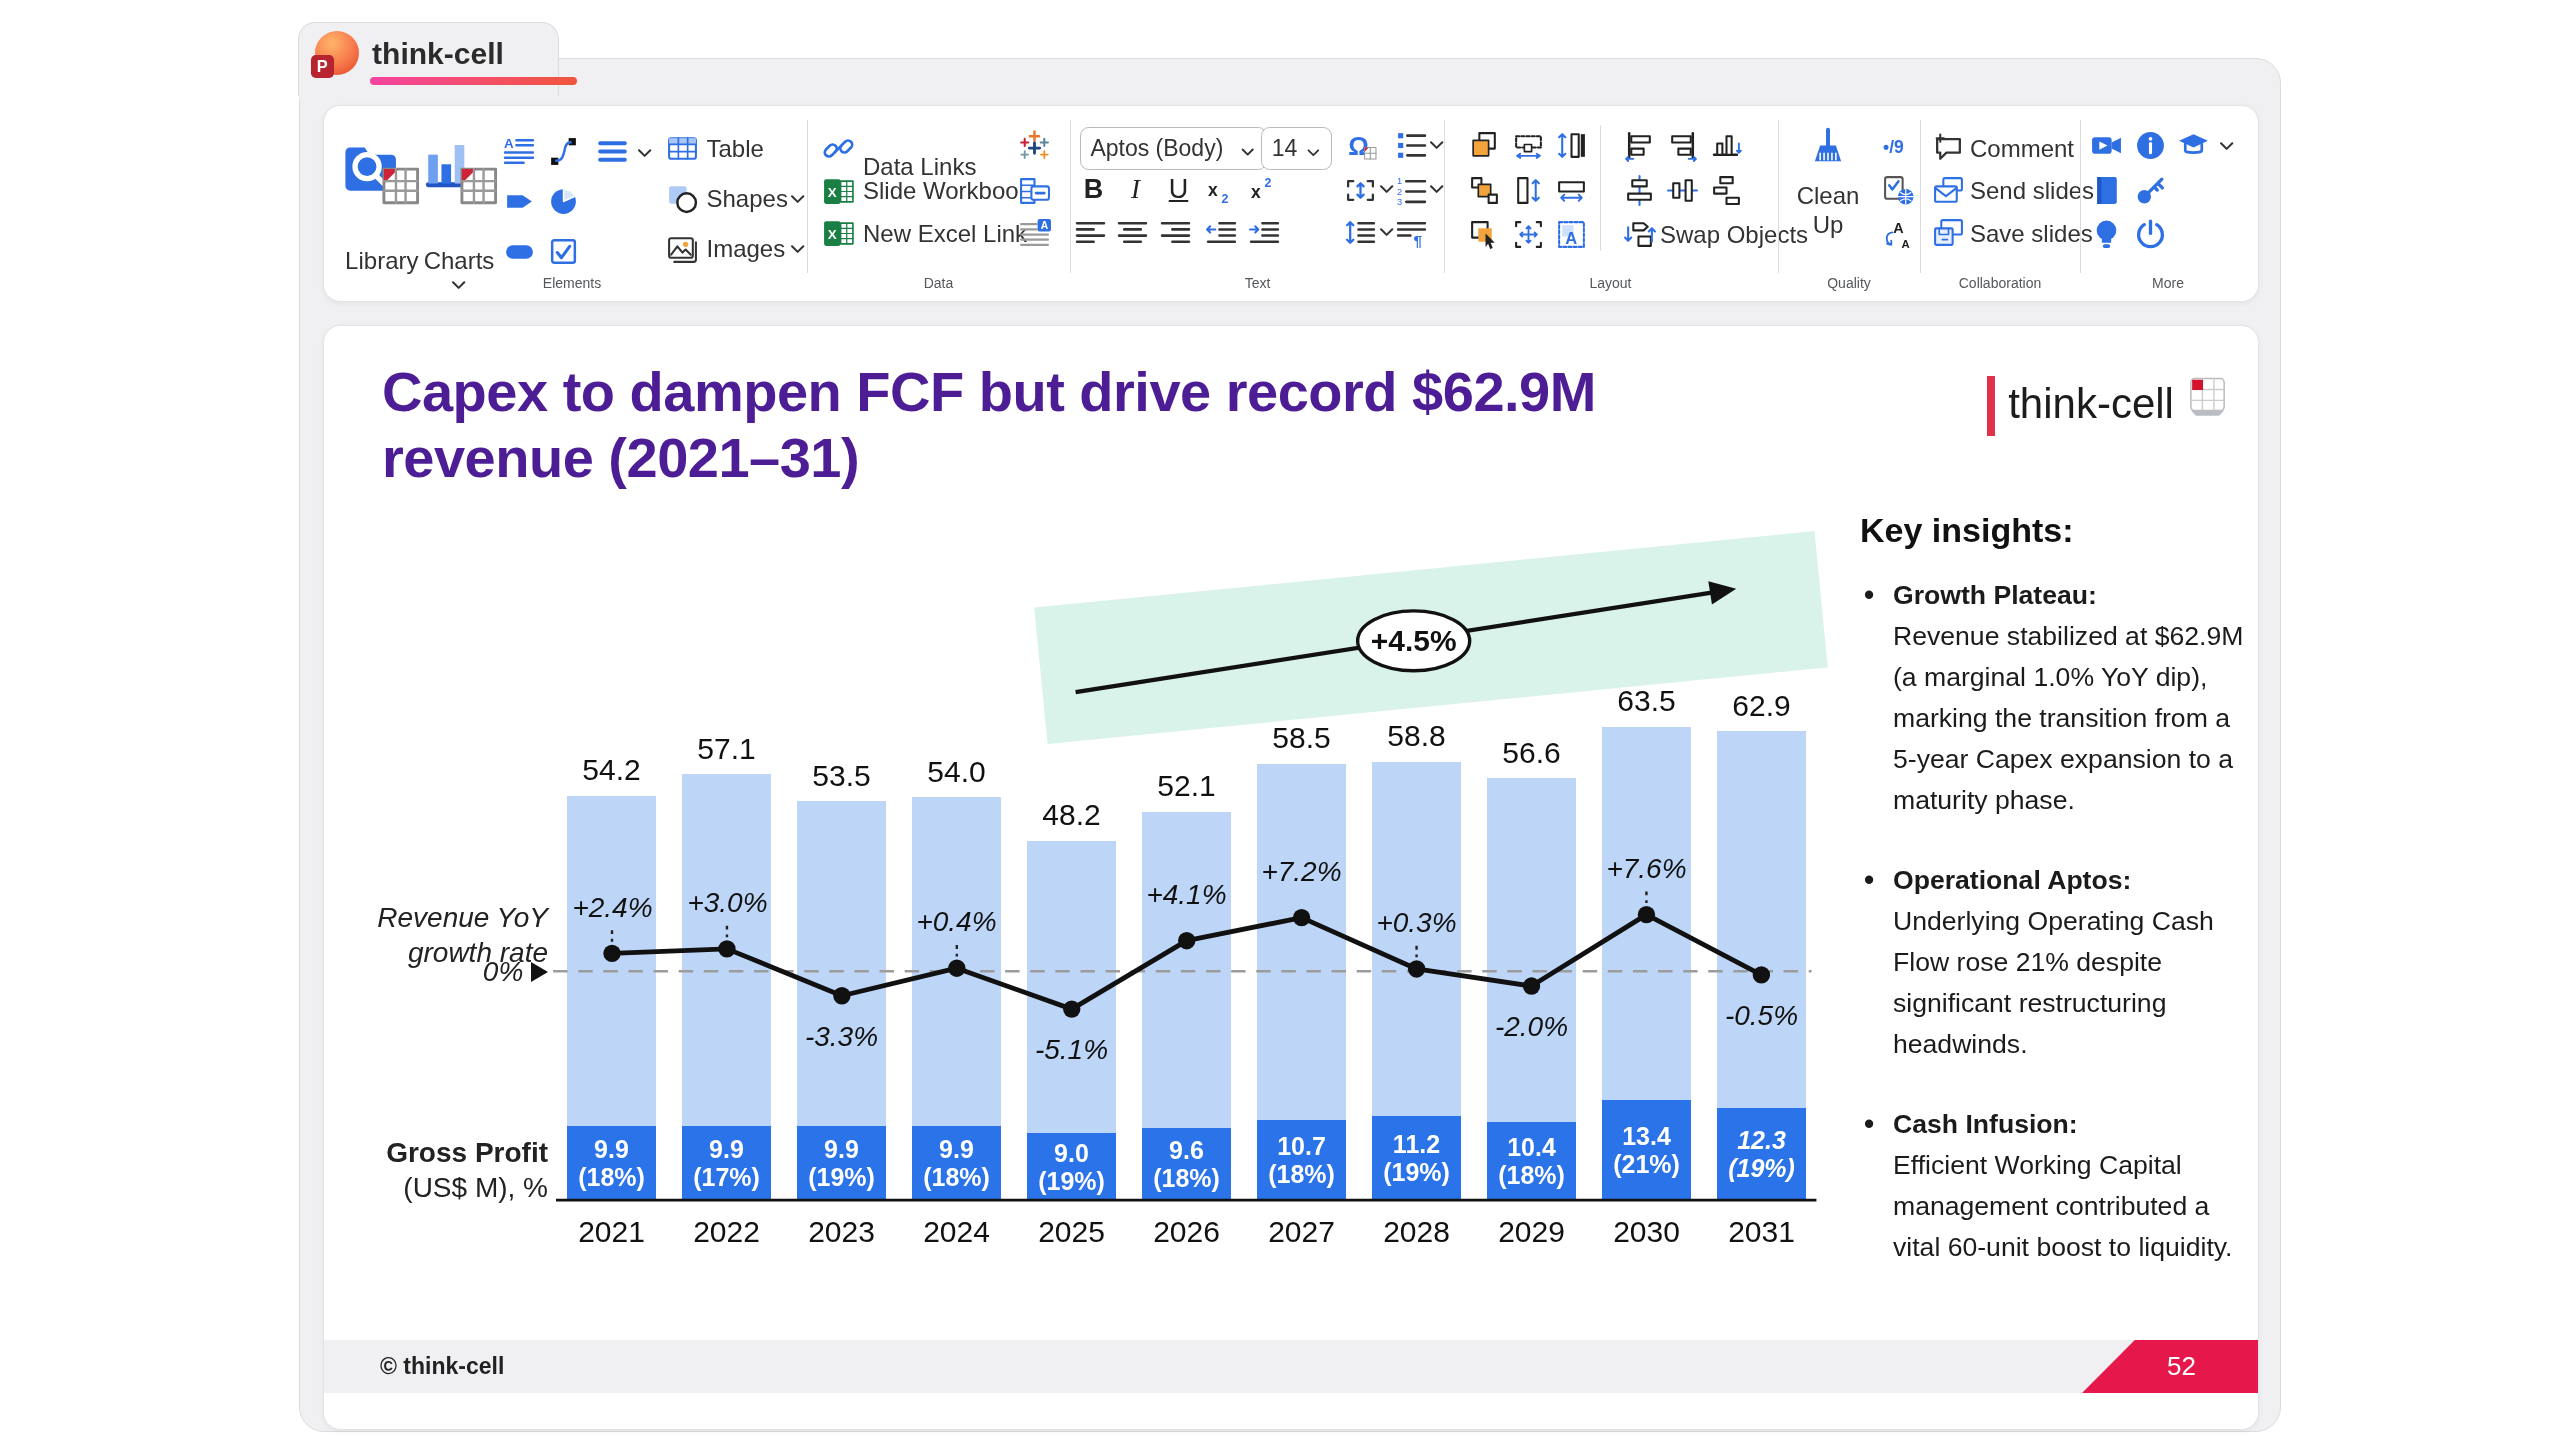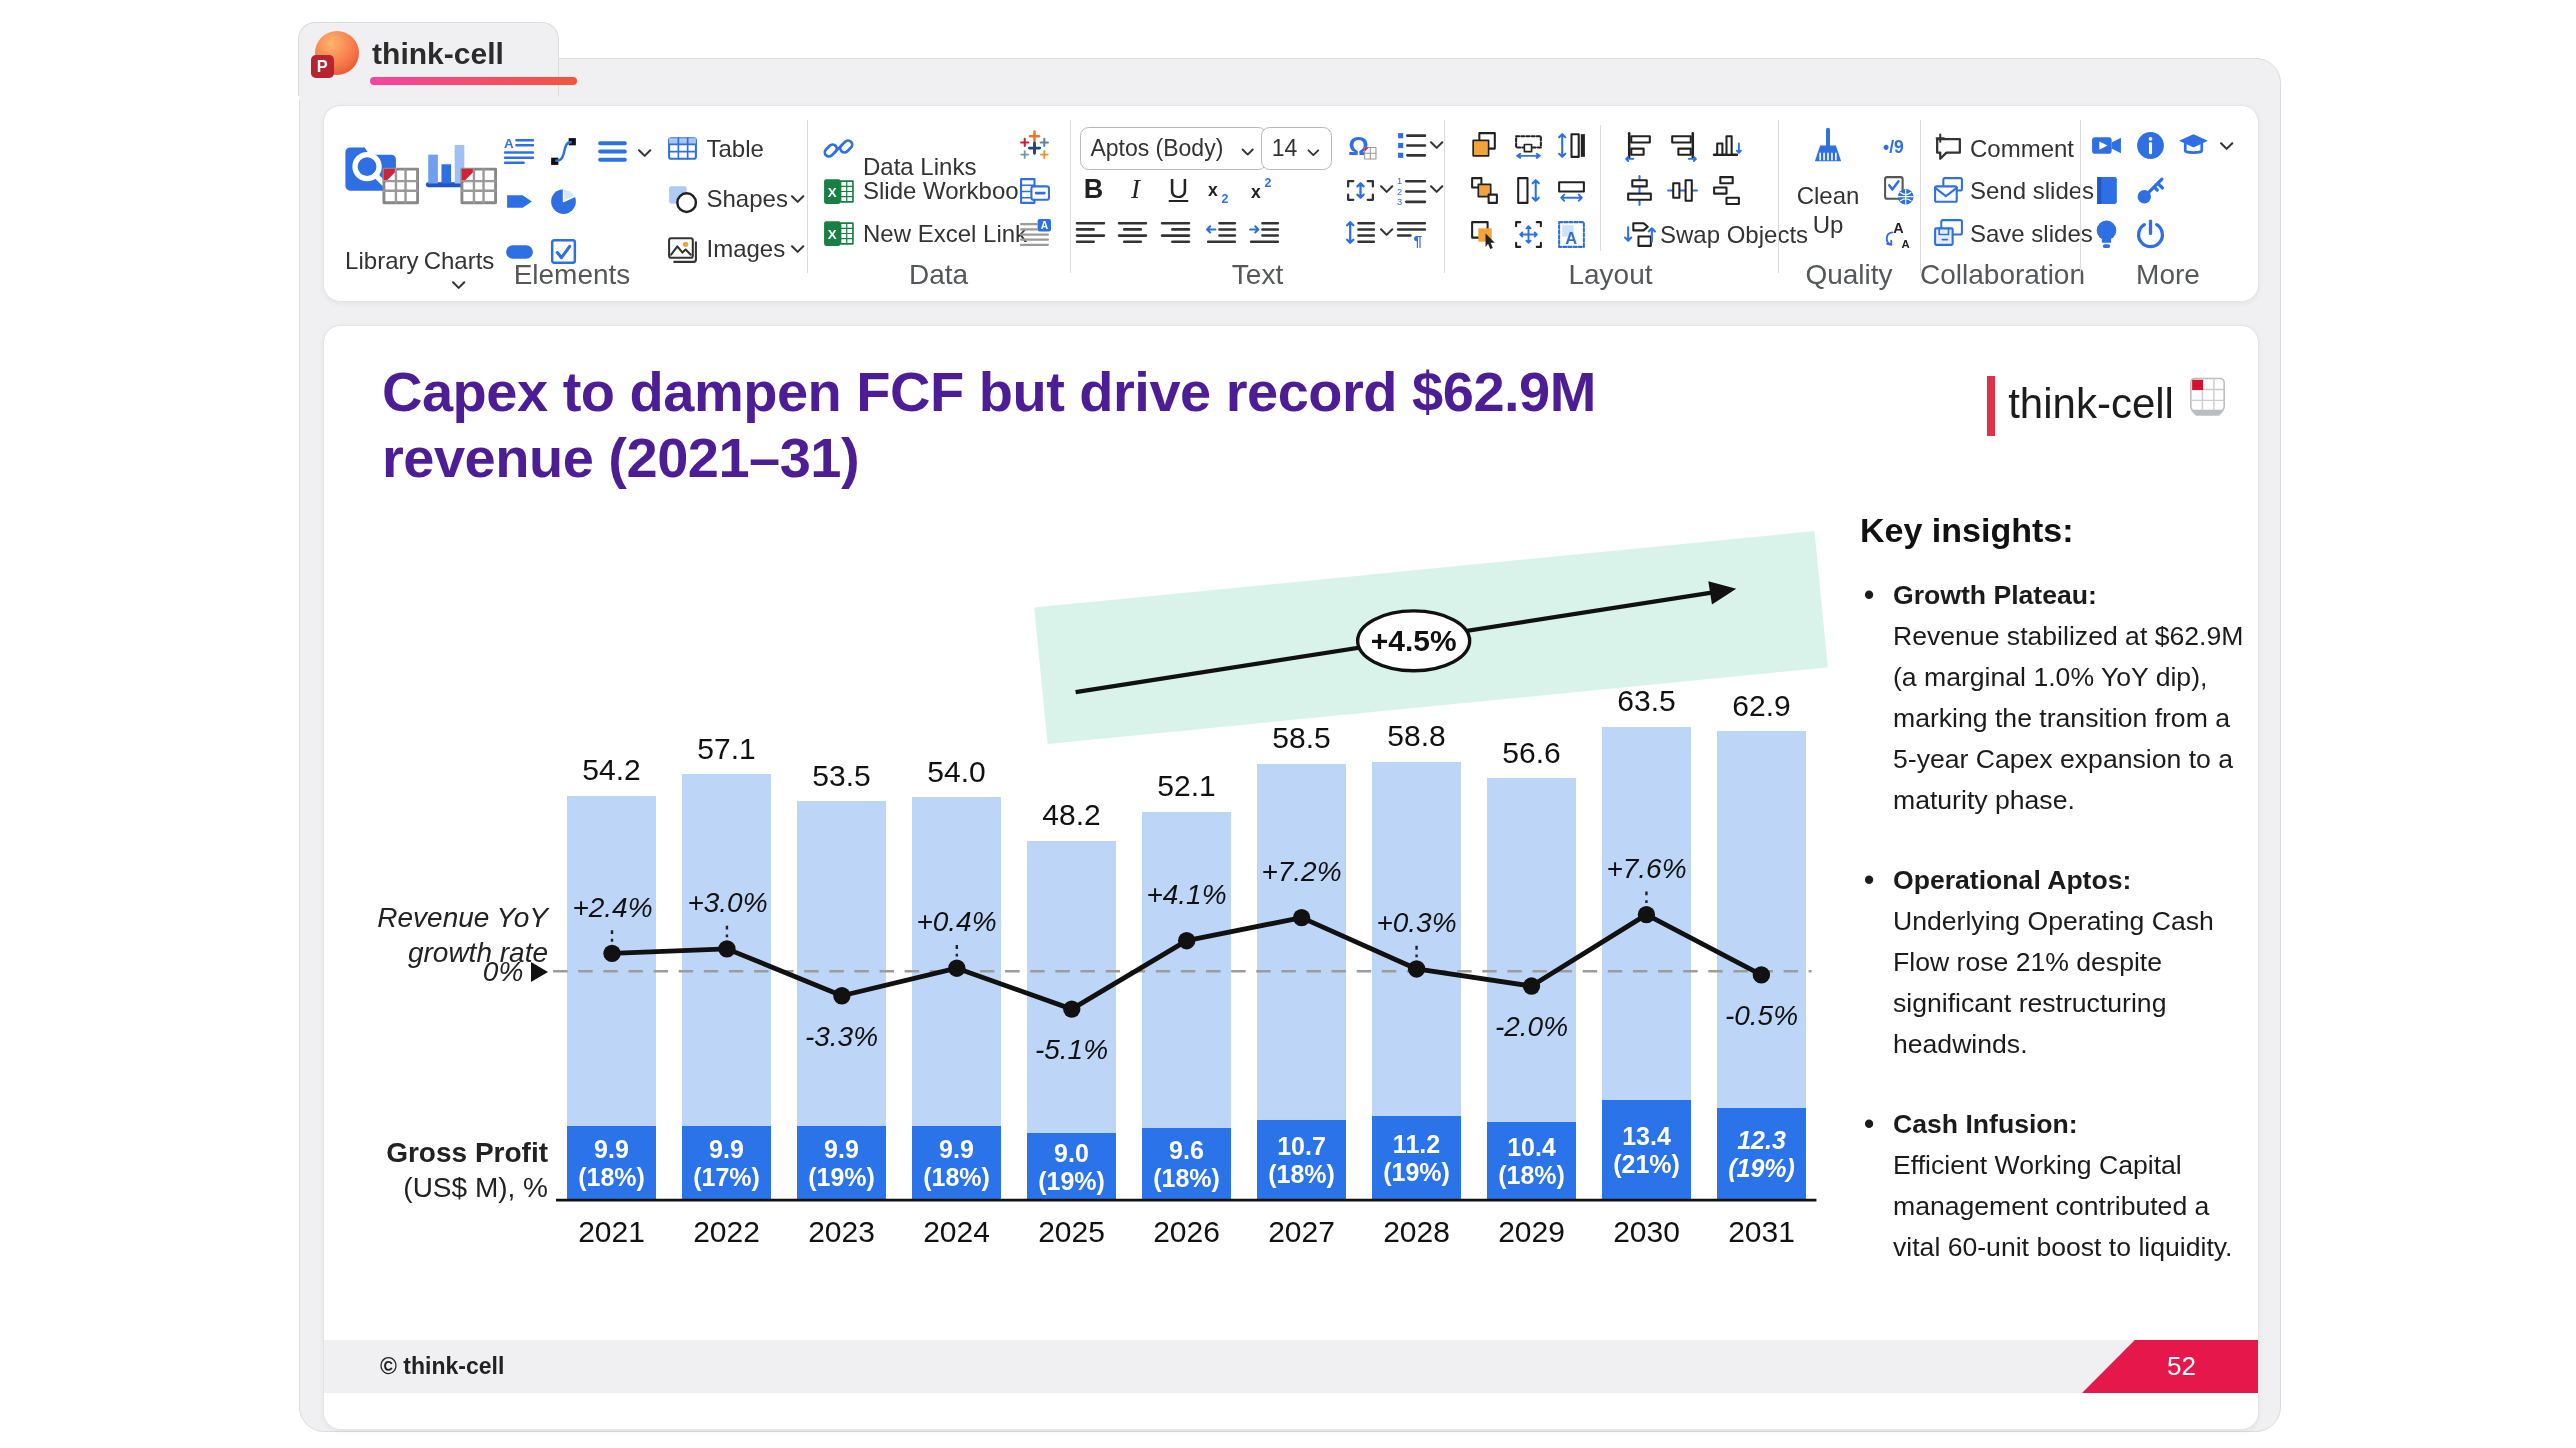--- a/index.html
+++ b/index.html
@@ -17,21 +17,21 @@
          border-radius:4.8px;color:#fff;font-size:16.4px;display:flex;align-items:center;justify-content:center;}
   .tab-label{position:absolute;left:73px;top:13.5px;font-size:30px;font-weight:bold;color:#2b2b2b;}
   .tab-underline{position:absolute;left:71px;top:54px;width:207px;height:7.7px;border-radius:3.9px;
        background:linear-gradient(90deg,#f545a0,#f0563c);}
   .card{position:absolute;background:#fff;border:1px solid #e3e3e6;border-radius:17.4px;
         box-shadow:0 1.9px 5.8px rgba(0,0,0,0.05);}
   
   .ribbon{left:23px;top:46px;width:1934px;height:195px;}
   .grp{position:absolute;top:0;height:100%;}
   .grp-label{position:absolute;bottom:9.7px;left:0;width:100%;text-align:center;
-             font-size:28px;color:#55575a;}
+             font-size:14px;color:#55575a;}
   .vsep{position:absolute;top:13.5px;height:153px;width:1px;background:#dcdce0;}
   .ib{position:absolute;width:33px;height:33px;}
   .ib svg,.bigicon svg{width:100%;height:100%;}
   .chev{position:absolute;width:19.3px;height:19.3px;}
   .ilabel{position:absolute;font-size:24px;color:#333;white-space:nowrap;}
   .bigbtn{position:absolute;top:27px;width:77px;text-align:center;cursor:default;}
   .bigicon{width:56px;height:56px;margin:0 auto;}
   .biglabel{margin-top:33px;font-size:24px;color:#333;}
   .selbox{position:absolute;height:41px;border:1.9px solid #b9b9bc;border-radius:8.7px;background:#fff;
           display:flex;align-items:center;padding:0 9.7px;font-size:23px;color:#333;}

